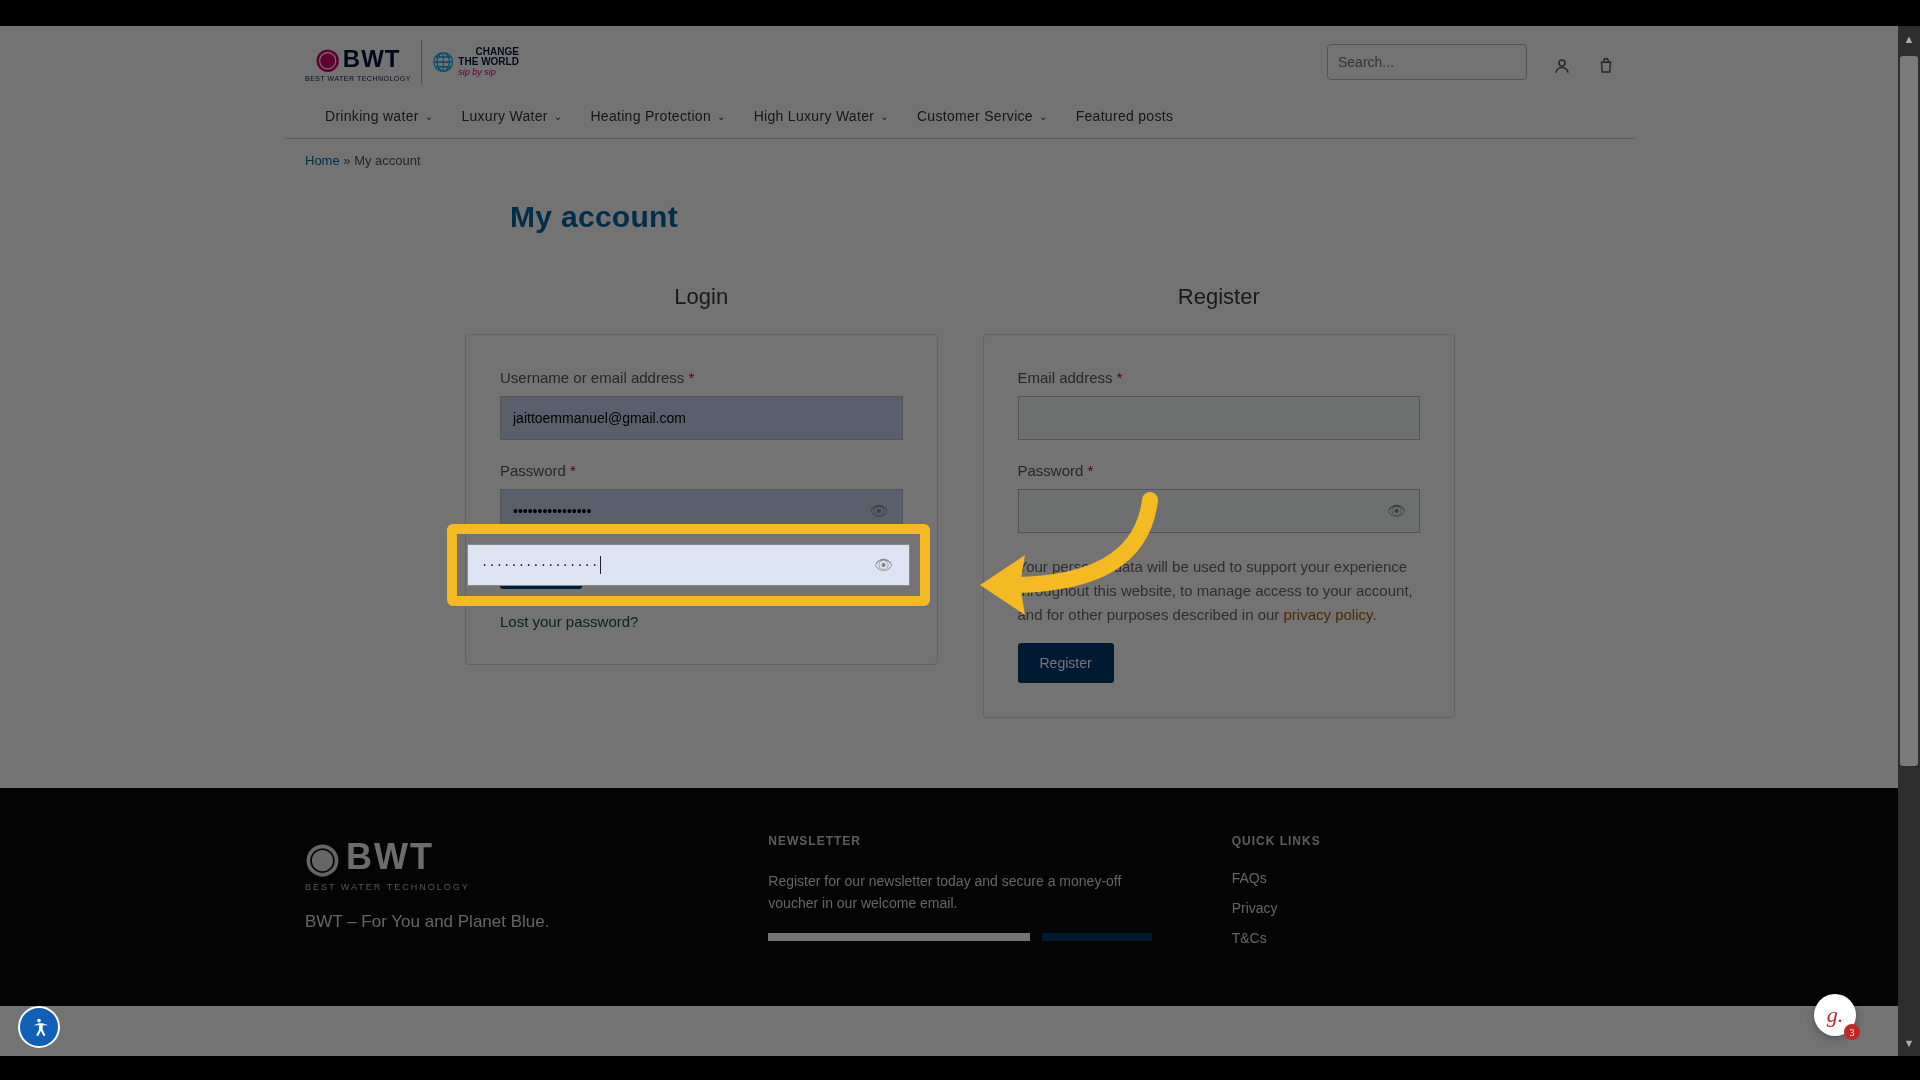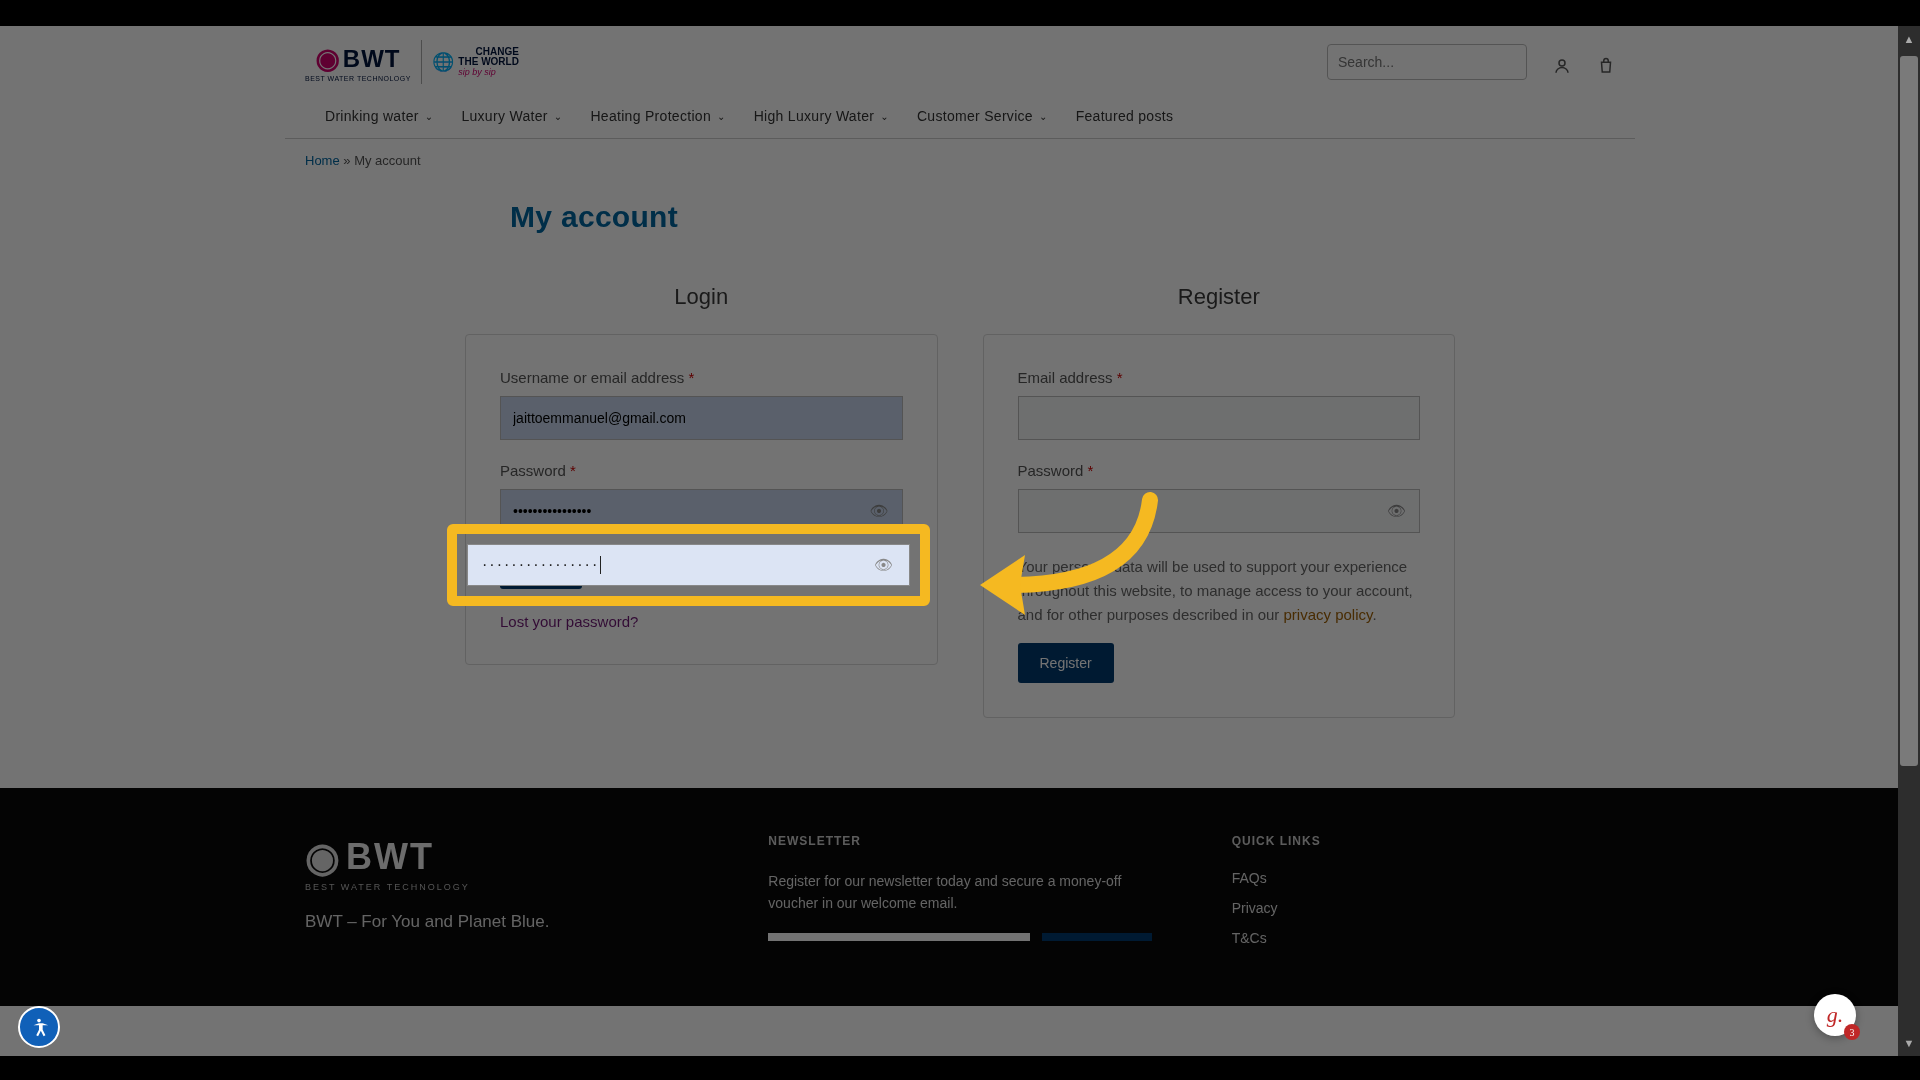--- a/index.html
+++ b/index.html
@@ -36,21 +36,21 @@
 .req { color: #c00; }
 .field-input { width: 100%; height: 44px; border: 1px solid #bbb; background: #f4f5f7; padding: 0 12px; font-size: 14px; }
 .field-input.autofill { background: #c7d6ed; }
 .field-group { margin-bottom: 22px; position: relative; }
 .pw-wrap { position: relative; }
 .eye-icon { position: absolute; right: 14px; top: 50%; transform: translateY(-50%); color: #888; font-size: 15px; pointer-events: none; }
 .login-row { display: flex; align-items: center; gap: 18px; margin-top: -6px; }
 .btn { background: #003a6f; color: #fff; border: none; padding: 12px 22px; font-size: 14px; border-radius: 3px; cursor: pointer; }
 .remember { display: flex; align-items: center; gap: 8px; font-size: 15px; color: #666; }
 .remember input { width: 14px; height: 14px; }
-.lost-link { display: block; margin-top: 24px; color: #701a75; font-size: 15px; text-decoration: none; }
+.lost-link { display: block; margin-top: 24px; color: #14532d; font-size: 15px; text-decoration: none; }
 .privacy-text { font-size: 15px; color: #666; line-height: 1.6; margin: 4px 0 16px; }
 .privacy-text a { color: #a16207; text-decoration: none; }
 .footer { background: #0a0a0a; color: #ccc; padding: 46px 0; margin-top: 70px; }
 .footer-cols { display: flex; gap: 80px; }
 .footer-col { flex: 1; }
 .footer-logo-main { color: #f0f0f0; font-weight: 900; font-size: 36px; letter-spacing: 2px; display: flex; align-items: center; }
 .footer-logo-drop { color: #e0e0e0; font-size: 40px; margin-right: 4px; }
 .footer-logo-sub { font-size: 9px; letter-spacing: 2px; color: #bbb; margin-top: 2px; }
 .footer-tagline { font-size: 17px; color: #ddd; margin-top: 20px; }
 .footer-heading { font-size: 12px; letter-spacing: 1px; color: #ccc; font-weight: 700; margin-bottom: 22px; }

